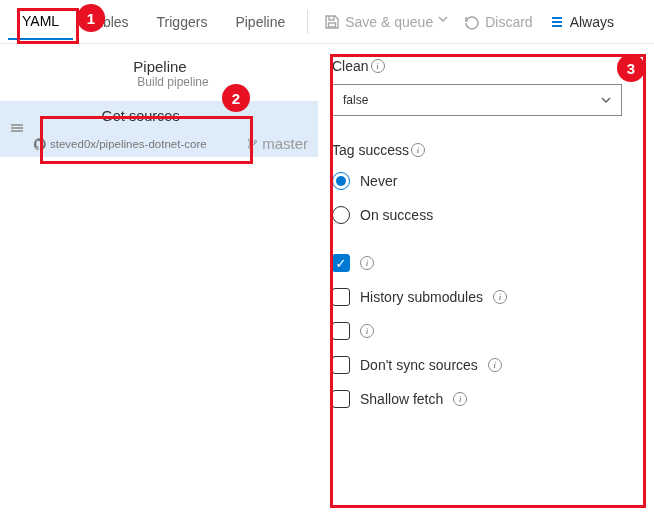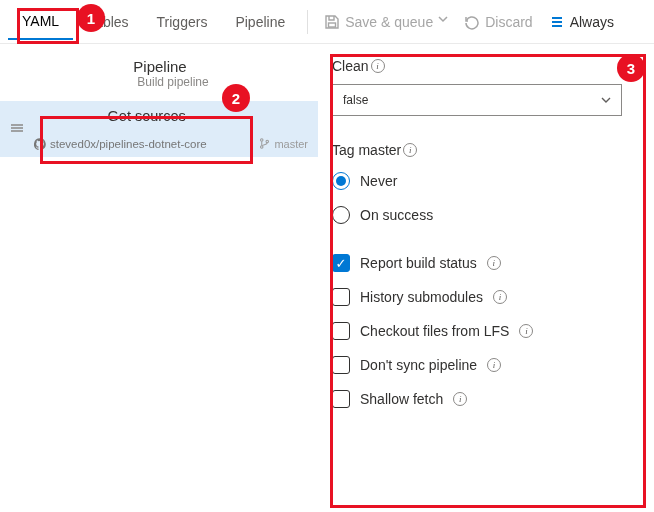--- a/index.html
+++ b/index.html
@@ -20,21 +20,21 @@
 
   .pipeline-header { padding: 0 16px 12px 18px; }
   .pipeline-title { font-size: 15px; color: #323130; }
   .pipeline-sub { font-size: 12px; color: #8a8886; margin-left: 26px; }
 
   .row { display: flex; align-items: center; background: #deecf9; height: 56px; padding: 0 10px 0 6px; }
   .grip { color: #8a8886; width: 22px; text-align: center; font-size: 14px; }
   .row-body { flex: 1; padding-left: 6px; }
   .row-title { font-size: 14.5px; color: #323130; }
   .row-sub { font-size: 11.5px; color: #767676; margin-top: 14px; display: flex; align-items: center; gap: 4px; }
-  .row-branch { font-size: 11px; color: #9b9b9b; display: flex; align-items: center; gap: 4px; margin-top: 29px; }
+  .row-branch { font-size: 15px; color: #9b9b9b; display: flex; align-items: center; gap: 4px; margin-top: 29px; }
 
   .field-label { font-size: 14px; color: #323130; margin-bottom: 10px; display: flex; align-items: center; gap: 2px; }
   .info-circle { width: 14px; height: 14px; border: 1px solid #8a8886; border-radius: 50%; display: inline-flex; align-items: center; justify-content: center; font-size: 9px; color: #605e5c; font-style: italic; font-family: Georgia, serif; }
   .dropdown { width: 290px; height: 32px; border: 1px solid #8a8886; display: flex; align-items: center; justify-content: space-between; padding: 0 10px; font-size: 12px; margin-bottom: 26px; cursor: pointer; }
   .radio-group, .check-group { display: flex; flex-direction: column; gap: 16px; margin: 14px 0 30px 0; }
   .radio, .check { display: flex; align-items: center; gap: 10px; font-size: 14px; }
   .radio-circle { width: 18px; height: 18px; border: 1px solid #323130; border-radius: 50%; display: flex; align-items: center; justify-content: center; }
   .radio-circle.sel { border-color: #0078d4; }
   .radio-dot { width: 10px; height: 10px; background: #0078d4; border-radius: 50%; }
   .checkbox { width: 18px; height: 18px; border: 1px solid #323130; border-radius: 3px; display: flex; align-items: center; justify-content: center; }
@@ -134,57 +134,55 @@
     <div class="dropdown">
       <span>false</span>
       <span class="icon chev">
         <svg viewBox="0 0 10 10" fill="none" stroke="#605e5c" stroke-width="1.4">
             <path d="M1 3l4 4 4-4"></path>
           </svg>
       </span>
     </div>
 
     <div class="field-label">
-      <span>Tag master</span>
+      <span>Tag success</span>
       <span class="info-circle">i</span>
     </div>
     <div class="radio-group">
       <label class="radio">
         <span class="radio-circle sel">
             <span class="radio-dot"></span>
           </span>
         <span>Never</span>
       </label>
       <label class="radio">
         <span class="radio-circle"></span>
         <span>On success</span>
       </label>
     </div>
 
     <div class="check-group">
       <label class="check">
         <span class="checkbox checked">
             <span class="checkmark">✓</span>
           </span>
-        <span>Report build status</span>
         <span class="info-circle">i</span>
       </label>
       <label class="check">
         <span class="checkbox"></span>
         <span>History submodules</span>
         <span class="info-circle">i</span>
       </label>
       <label class="check">
         <span class="checkbox"></span>
-        <span>Checkout files from LFS</span>
         <span class="info-circle">i</span>
       </label>
       <label class="check">
         <span class="checkbox"></span>
-        <span>Don't sync pipeline</span>
+        <span>Don't sync sources</span>
         <span class="info-circle">i</span>
       </label>
       <label class="check">
         <span class="checkbox"></span>
         <span>Shallow fetch</span>
         <span class="info-circle">i</span>
       </label>
     </div>
   </div>
 </div>

